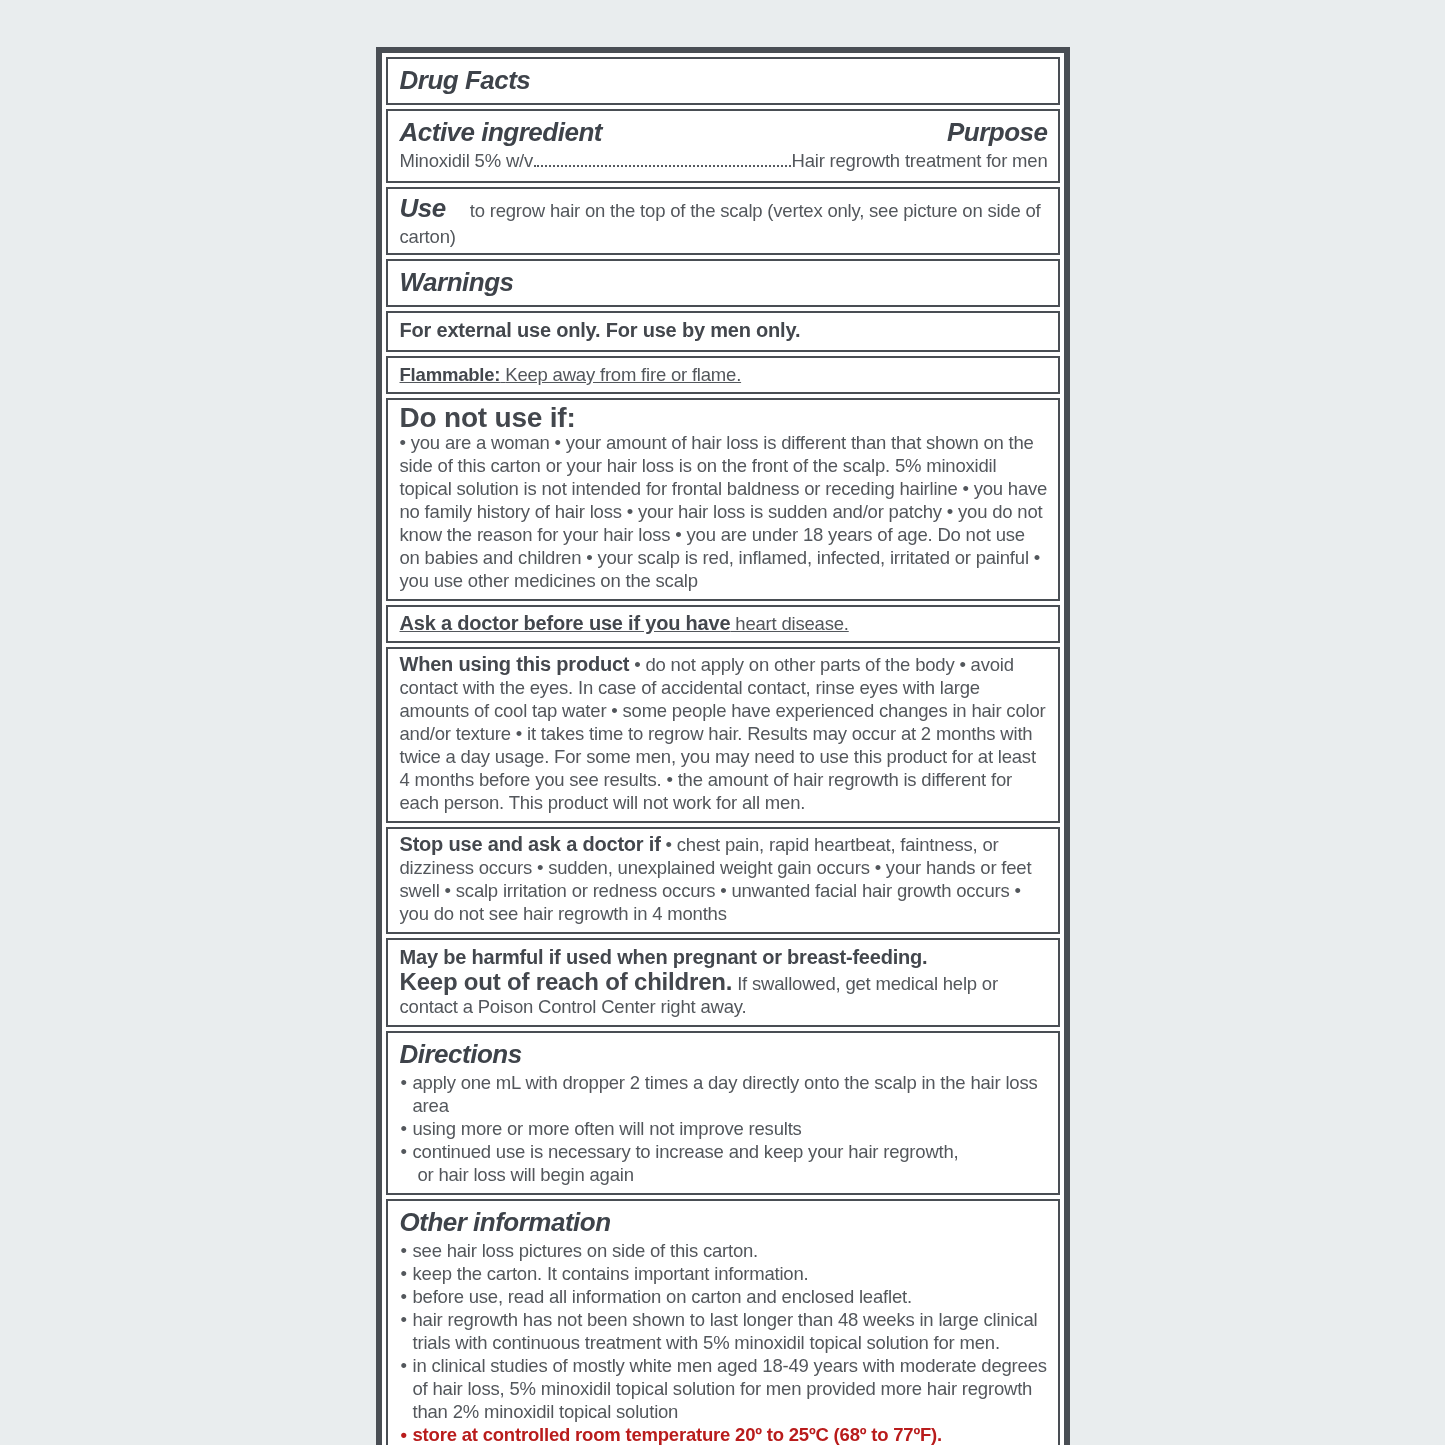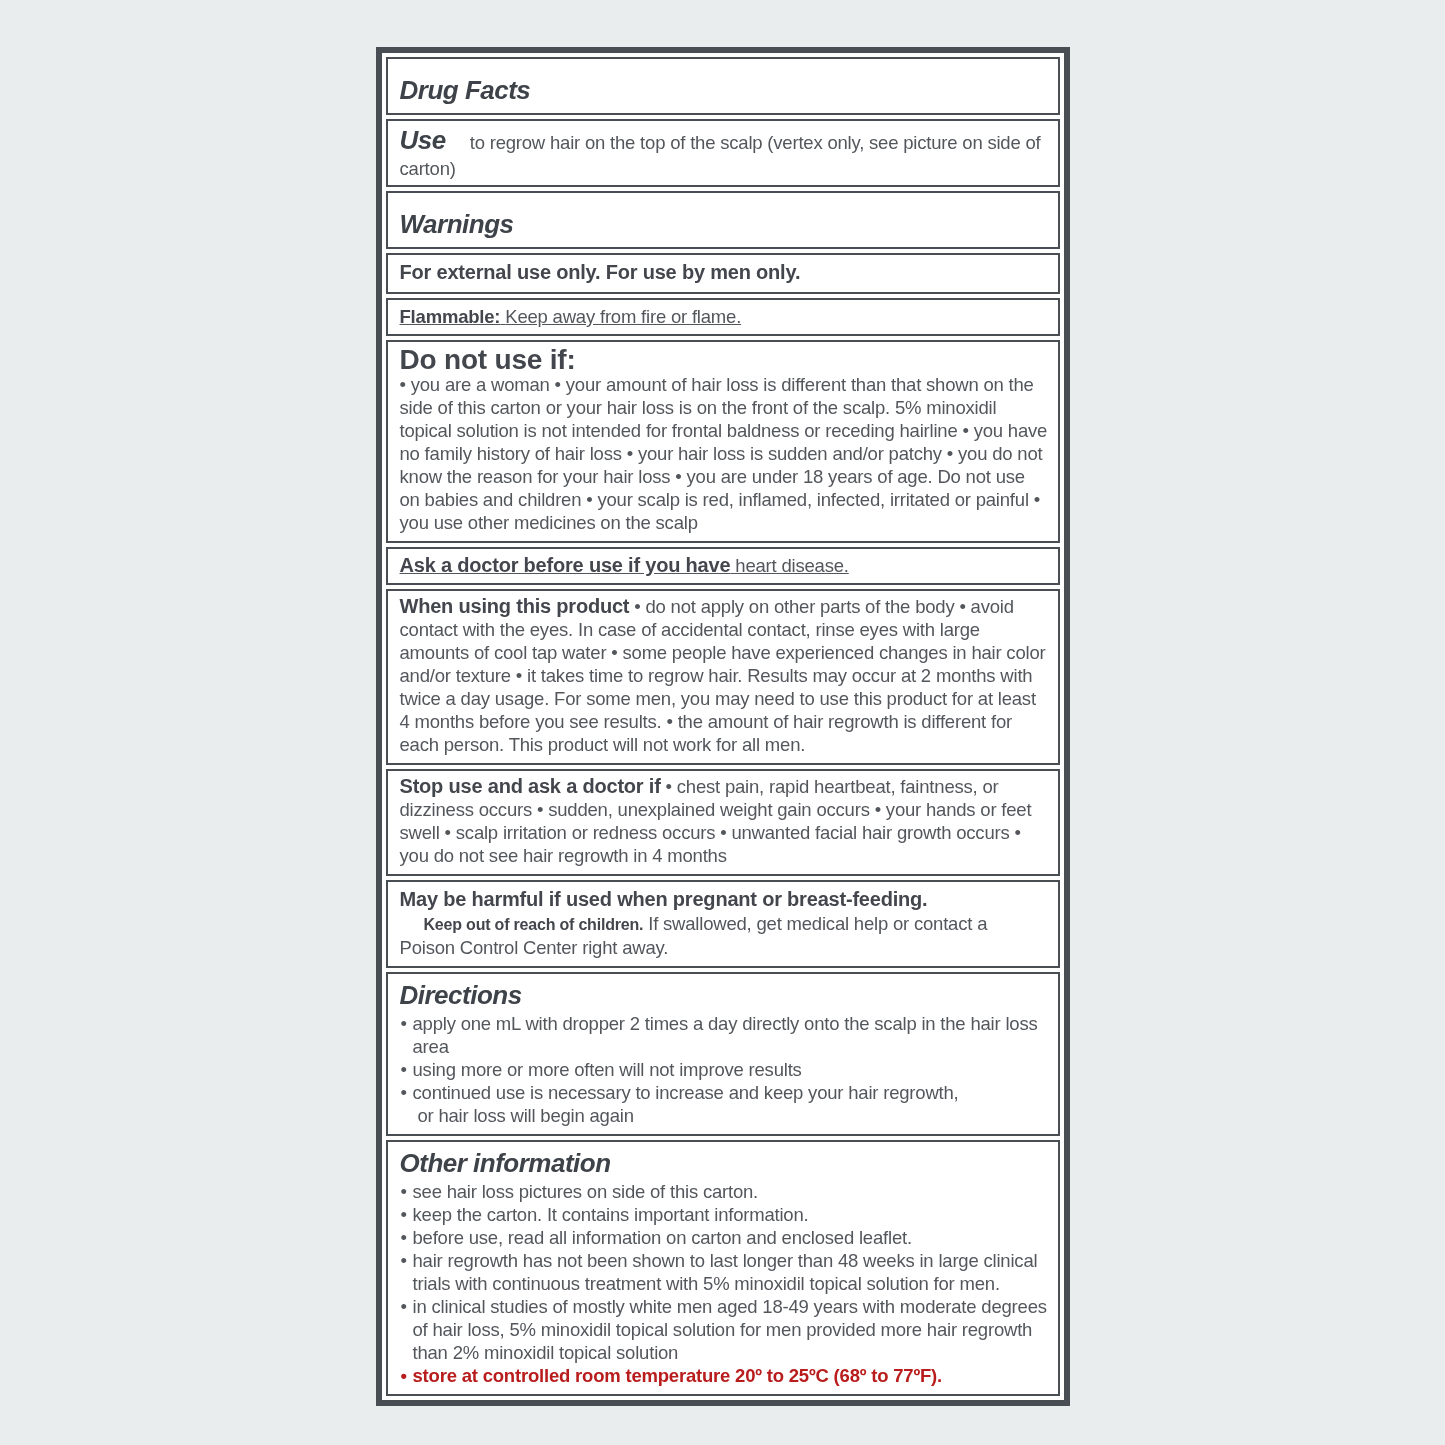--- a/index.html
+++ b/index.html
@@ -28,21 +28,21 @@
   }
   .sec:last-child { margin-bottom: 0; }
   .h1 {
     font-style: italic;
     font-weight: bold;
     color: #3e434a;
     font-size: 26px;
     line-height: 34px;
     letter-spacing: -0.5px;
   }
-  .title-sec { padding-top: 14px; padding-bottom: 6px; }
+  .title-sec { padding-top: 4px; padding-bottom: 6px; }
   .lead { font-weight: bold; color: #43474d; }
   .boldline { font-weight: bold; color: #43474d; }
   .row-split { display: flex; justify-content: space-between; align-items: baseline; }
   .leader-row { display: flex; align-items: baseline; white-space: nowrap; }
   .dots {
     flex: 1;
     border-bottom: 2px dotted #55595e;
     margin: 0 1px 3px 1px;
     min-width: 20px;
   }
@@ -64,20 +64,31 @@
 </style>
 </head>
 <body>
 
 <div class="label-panel">
 
   <div class="sec title-sec">
     <div class="h1">Drug Facts</div>
   </div>
 
+  <div class="sec" style="padding-bottom:9px;">
+    <div class="row-split">
+      <span class="h1">Active ingredient</span>
+      <span class="h1">Purpose</span>
+    </div>
+    <div class="leader-row">
+      <span>Minoxidil 5% w/v</span>
+      <span class="dots"></span>
+      <span>Hair regrowth treatment for men</span>
+    </div>
+  </div>
 
   <div class="sec" style="padding-top:2px; padding-bottom:5px;">
     <span class="h1 use-label">Use</span><span>to regrow hair on the top of the scalp (vertex only, see picture on side of carton)</span>
   </div>
 
   <div class="sec title-sec">
     <div class="h1">Warnings</div>
   </div>
 
   <div class="sec">
@@ -102,21 +113,21 @@
     <span class="lead" style="font-size:20px;">When using this product</span><span> • do not apply on other parts of the body • avoid contact with the eyes. In case of accidental contact, rinse eyes with large amounts of cool tap water • some people have experienced changes in hair color and/or texture • it takes time to regrow hair.  Results may occur at 2 months with twice a day usage. For some men, you may need to use this product for at least 4 months before you see results. • the amount of hair regrowth is different for each person. This product will not work for all men.</span>
   </div>
 
   <div class="sec inline-head-sec">
     <span class="lead" style="font-size:20px;">Stop use and ask a doctor if</span><span> • chest pain, rapid heartbeat, faintness, or dizziness occurs • sudden, unexplained weight gain occurs • your hands or feet swell • scalp irritation or redness occurs • unwanted facial hair growth occurs • you do not see hair regrowth in 4 months</span>
   </div>
 
   <div class="sec">
     <div class="boldline" style="font-size:20px; line-height:26px;">May be harmful if used when pregnant or breast-feeding.</div>
     <div>
-      <span class="lead" style="font-size:16px;margin-left:24px;">Keep out of reach of children.</span><span> If swallowed, get medical help or contact a Poison Control Center right away.</span>
+      <span class="lead" style="font-size:24px;">Keep out of reach of children.</span><span> If swallowed, get medical help or contact a Poison Control Center right away.</span>
     </div>
   </div>
 
   <div class="sec">
     <div class="h1">Directions</div>
     <ul class="plain">
       <li>apply one mL with dropper 2 times a day directly onto the scalp in the hair loss area</li>
       <li>using more or more often will not improve results</li>
       <li>continued use is necessary to increase and keep your hair regrowth,
  or hair loss will begin again</li>

